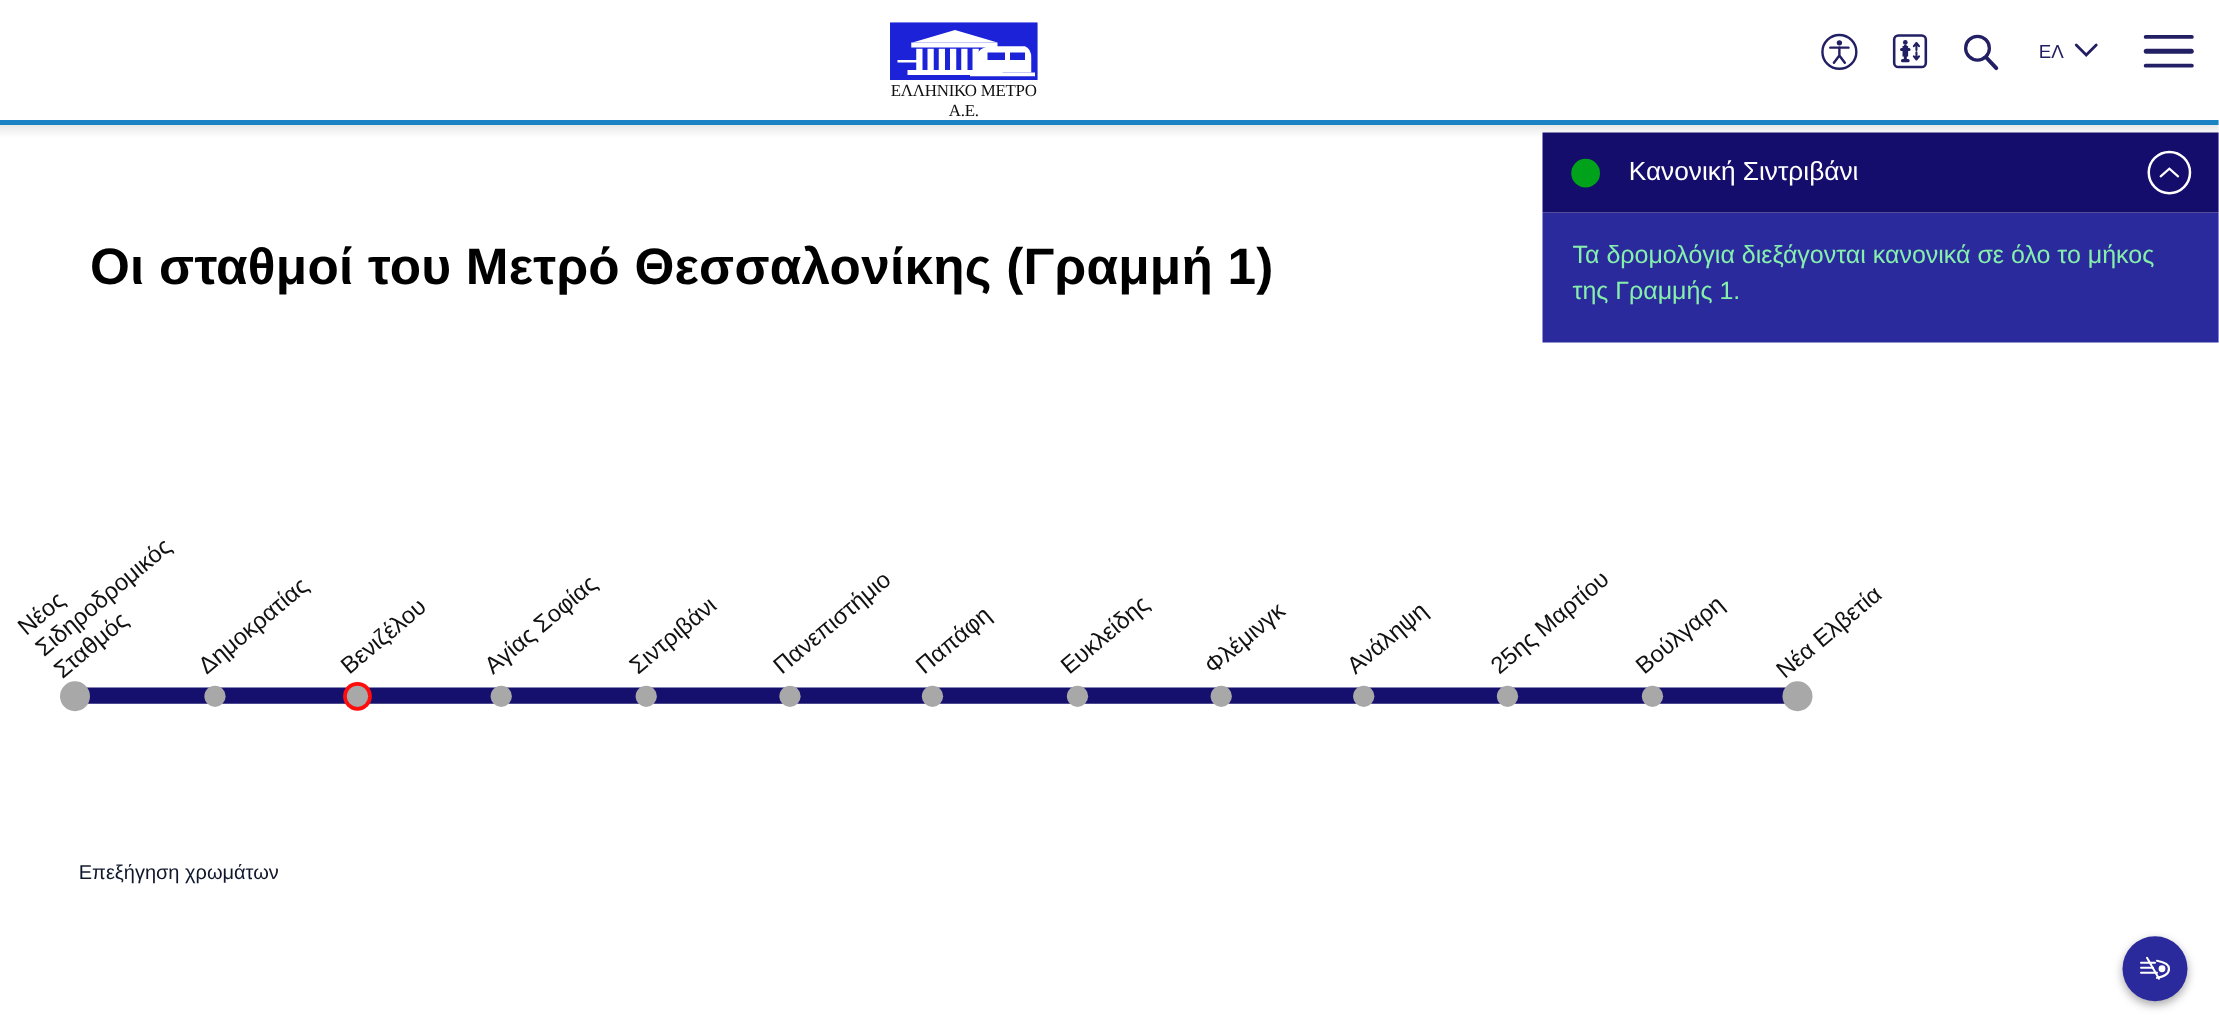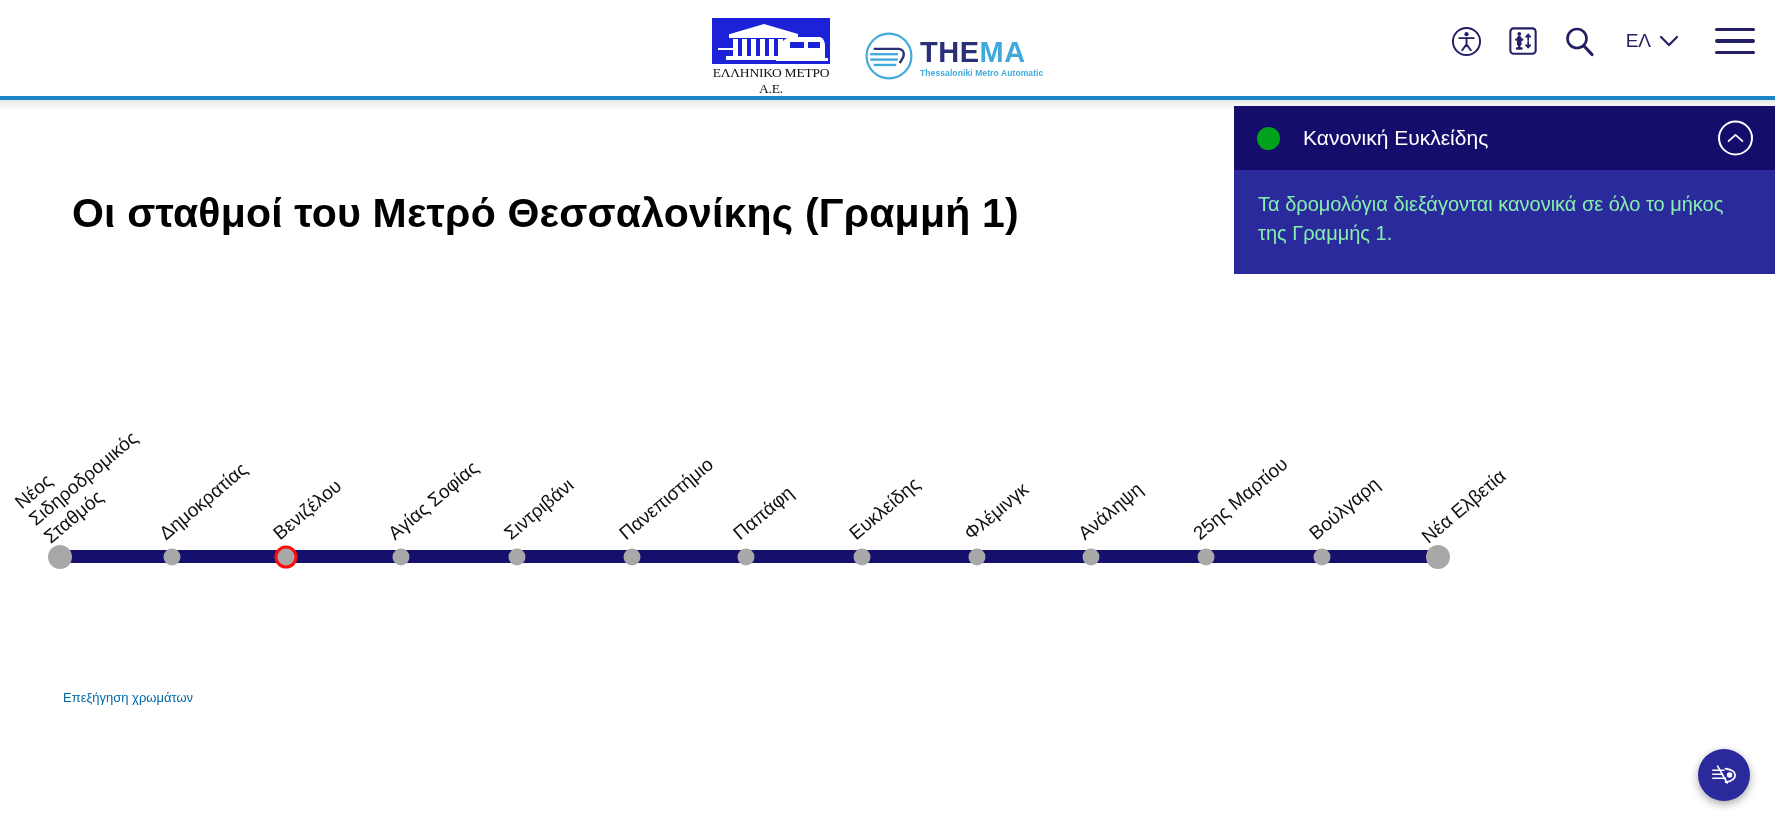--- a/index.html
+++ b/index.html
@@ -39,21 +39,21 @@
   .logo-em .em-cap { display:block; text-align:center; font-family:"Liberation Serif", serif;
        font-size: 13.5px; color:#111; letter-spacing:-0.2px; margin-top:1px; }
   .logo-thema { display:flex; align-items:center; gap:4px; }
   .thema-word { display:flex; flex-direction:column; line-height:1; }
   .thema-main { font-size:29px; font-weight:bold; color:#2b2f77; letter-spacing:.5px; }
   .thema-main em { font-style:normal; color:#3fa9dc; }
   .thema-sub { font-size:8.5px; color:#3fa9dc; letter-spacing:.1px; margin-top:2px; font-weight:bold;}
 
   .header-tools { position:absolute; right: 20px; top: 24px; display:flex; align-items:center; gap: 22px; }
   .ico-btn { width:34px; height:34px; display:flex; align-items:center; justify-content:center; cursor:pointer; }
-  .lang-sel { display:flex; align-items:center; gap:8px; color:#231f64; font-size:19px; cursor:pointer; margin-left: 8px;}
+  .lang-sel { display:flex; align-items:center; gap:8px; color:#231f64; font-size:15px; cursor:pointer; margin-left: 8px;}
   .burger { width:40px; height:26px; display:flex; flex-direction:column; justify-content:space-between; cursor:pointer; margin-left: 14px;}
   .burger i { display:block; height:3.4px; background:#231f64; border-radius:2px; }
 
   
   .status-panel {
     position:absolute; left: 1234px; top: 106px; width: 541px;
   }
   .status-head {
     background:#140d6b; height: 64px; display:flex; align-items:center; padding: 0 22px 0 23px;
     position:relative;
@@ -92,21 +92,21 @@
   .st-label {
     position:absolute; bottom: 20px; left: 6px;
     transform-origin: left bottom; transform: rotate(-40deg);
     white-space: nowrap; font-size: 19px; color:#111; line-height: 1.18;
     cursor: pointer;
   }
   .st-label .l { display:block; }
 
   
   .legend { position:absolute; left: 63px; top: 690px; }
-  .legend-title { font-size: 13px; color:#0369a1; margin-bottom: 8px; }
+  .legend-title { font-size: 16px; color:#0f172a; margin-bottom: 8px; }
   .legend-row { display:flex; align-items:center; gap: 11px; margin-top: 6px; font-size:19px; color:#111; }
   .legend-dot { width: 15px; height:15px; border-radius:50%; flex:0 0 auto; }
 
   
   .fab {
     position:absolute; right: 25px; bottom: 26px;
     width: 52px; height: 52px; border-radius:50%;
     background:#2b2a9c; box-shadow: 0 3px 8px rgba(0,0,0,.35);
     display:flex; align-items:center; justify-content:center; cursor:pointer;
   }
@@ -142,35 +142,20 @@
 
             <path d="M70 40 L70 26 Q70 21 79 19 L108 19 Q113 21 113 28 L113 40 Z" fill="#ffffff"></path>
             <rect x="78" y="24" width="14" height="6" fill="#1b22d8"></rect>
             <rect x="96" y="24" width="12" height="6" fill="#1b22d8"></rect>
             <rect x="64" y="40" width="52" height="3" fill="#ffffff"></rect>
           </svg>
         </div>
         <span class="em-cap">ΕΛΛΗΝΙΚΟ ΜΕΤΡΟ Α.Ε.</span>
       </div>
 
-      <div class="logo-thema">
-        <span>
-          <svg viewBox="0 0 60 58" width="54" height="52">
-            <circle cx="30" cy="29" r="25" fill="none" stroke="#3fa9dc" stroke-width="2.4"></circle>
-            <path d="M13 21 L41 21 Q48 22 46 30 L42 37" fill="none" stroke="#2b2f77" stroke-width="2.6"></path>
-            <path d="M9 27 L40 27" stroke="#3fa9dc" stroke-width="2.6"></path>
-            <path d="M9 33 L40 33" stroke="#3fa9dc" stroke-width="2.6"></path>
-            <path d="M13 39 L38 39" stroke="#3fa9dc" stroke-width="2.6"></path>
-          </svg>
-        </span>
-        <span class="thema-word">
-          <span class="thema-main"><span>THE</span><em>MA</em></span>
-          <span class="thema-sub">Thessaloniki Metro Automatic</span>
-        </span>
-      </div>
     </div>
 
     <div class="header-tools">
 
       <div class="ico-btn">
         <svg viewBox="0 0 32 32" width="31" height="31">
           <circle cx="16" cy="16" r="14" fill="none" stroke="#231f64" stroke-width="2"></circle>
           <circle cx="16" cy="8.5" r="2.2" fill="#231f64"></circle>
           <path d="M8.5 12.5 L23.5 12.5" stroke="#231f64" stroke-width="2" stroke-linecap="round"></path>
           <path d="M16 12.5 L16 19 M16 19 L11.5 25 M16 19 L20.5 25" stroke="#231f64" stroke-width="2" stroke-linecap="round" fill="none"></path>
@@ -209,21 +194,21 @@
         <i></i>
         <i></i>
       </div>
     </div>
   </div>
   <div class="header-shadow"></div>
 
   <div class="status-panel">
     <div class="status-head" style="background: rgb(20, 13, 107);">
       <span class="status-dot" style="background: rgb(0, 162, 27);"></span>
-      <span class="status-title">Κανονική Ευκλείδης</span>
+      <span class="status-title">Κανονική Σιντριβάνι</span>
       <span class="status-collapse">
         <svg viewBox="0 0 22 14" width="17" height="11">
           <path d="M2 11 L11 3 L20 11" fill="none" stroke="#ffffff" stroke-width="2.2" stroke-linecap="round"></path>
         </svg>
       </span>
     </div>
     <div class="status-body" style="background: rgb(43, 42, 156);">Τα δρομολόγια διεξάγονται κανονικά σε όλο το μήκος της Γραμμής 1.</div>
   </div>
 
   <h1 class="page-title">Οι σταθμοί του Μετρό Θεσσαλονίκης (Γραμμή 1)</h1>

